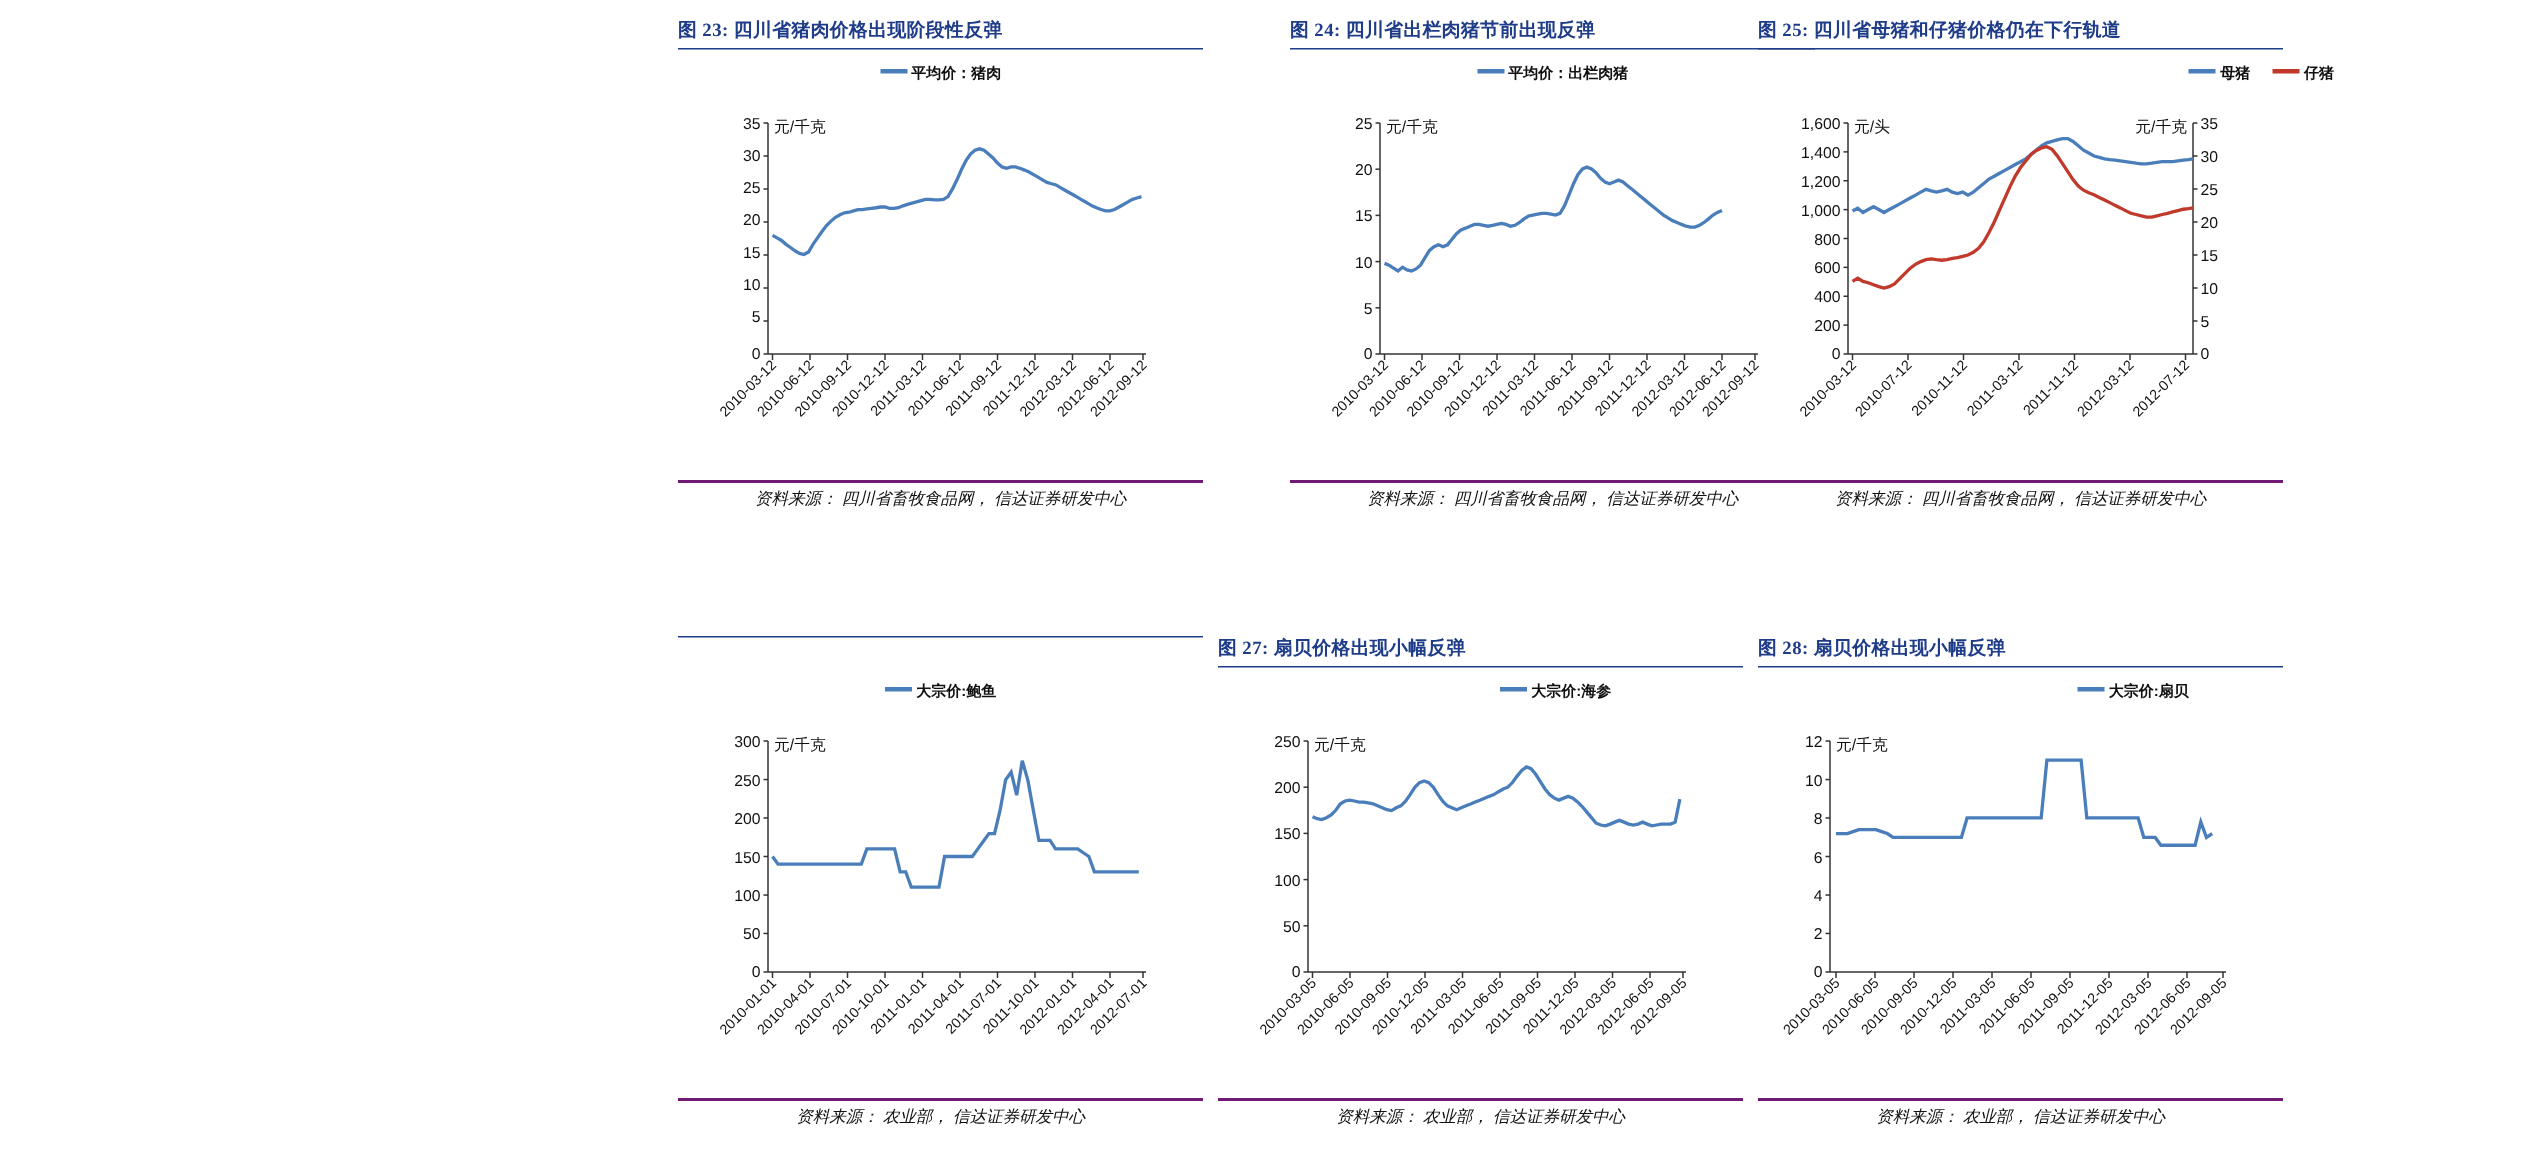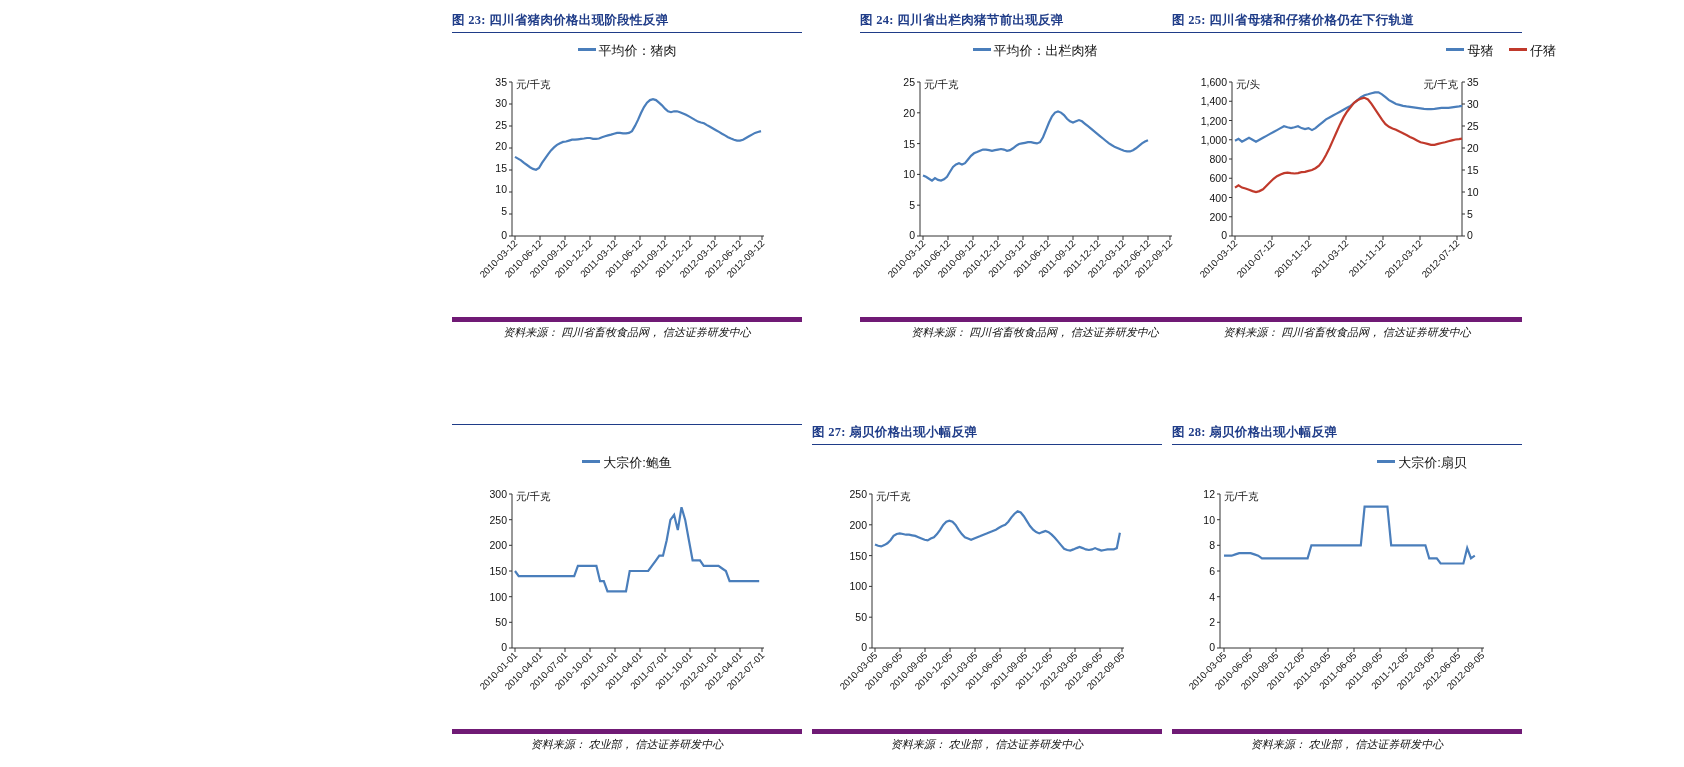--- a/index.html
+++ b/index.html
@@ -50,41 +50,42 @@
   }
   .source {
     position: absolute;
     bottom: 2px;
     left: 0;
     width: 100%;
     font-size: 11px;
     font-style: italic;
     font-family: "Liberation Serif", serif;
     color: #111;
-    border-top: 5px solid #701a75;
+    border-top: 2px solid #701a75;
     padding-top: 3px;
     white-space: nowrap;
     text-align: center;
   }
   .plot-wrap {
     position: absolute;
     left: 0;
     top: 24px;
     width: 350px;
     height: 270px;
   }
   .legend {
     position: absolute;
     top: 30px;
     width: 100%;
     text-align: center;
-    font-size: 13px;
+    font-size: 10px;
     color: #111;
     font-family: "Liberation Sans", sans-serif;
     white-space: nowrap;
+    font-weight: bold;
   }
   .legend .item { display: inline-block; margin: 0 6px; }
   .legend .swatch {
     display: inline-block;
     width: 18px;
     height: 2.6px;
     vertical-align: middle;
     margin-right: 3px;
     position: relative;
     top: -2px;
@@ -389,20 +390,25 @@
     </div>
     <div class="source">资料来源： 农业部， 信达证券研发中心</div>
   </div>
 
   <div class="panel" id="p27">
     <div class="fig-title">
       <span class="num">图 27:</span>
       <span>扇贝价格出现小幅反弹</span>
     </div>
     <div class="title-rule"></div>
+    <div class="legend" style="padding-left:50px;">
+      <span class="item">
+        <span class="swatch" style="background:#4A7EBB"></span><span>大宗价:海参</span>
+      </span>
+    </div>
     <div class="plot-wrap">
       <svg width="350" height="270" viewBox="0 0 350 270">
         <g>
           <line x1="60" y1="46" x2="60" y2="200" stroke="#333" stroke-width="1"></line>
           <line x1="60" y1="200" x2="312" y2="200" stroke="#333" stroke-width="1"></line>
           <text class="axlab" x="64" y="52">元/千克</text>
           <g class="ticklab" text-anchor="end">
             <text x="55" y="50">250</text>
               <text x="55" y="80.8">200</text>
               <text x="55" y="111.6">150</text>

